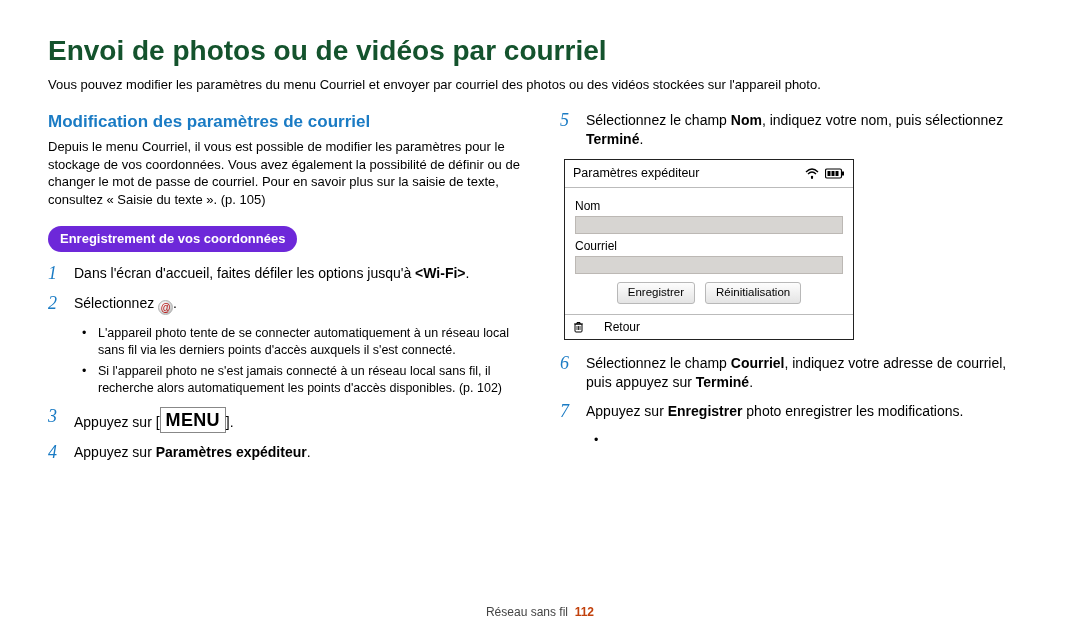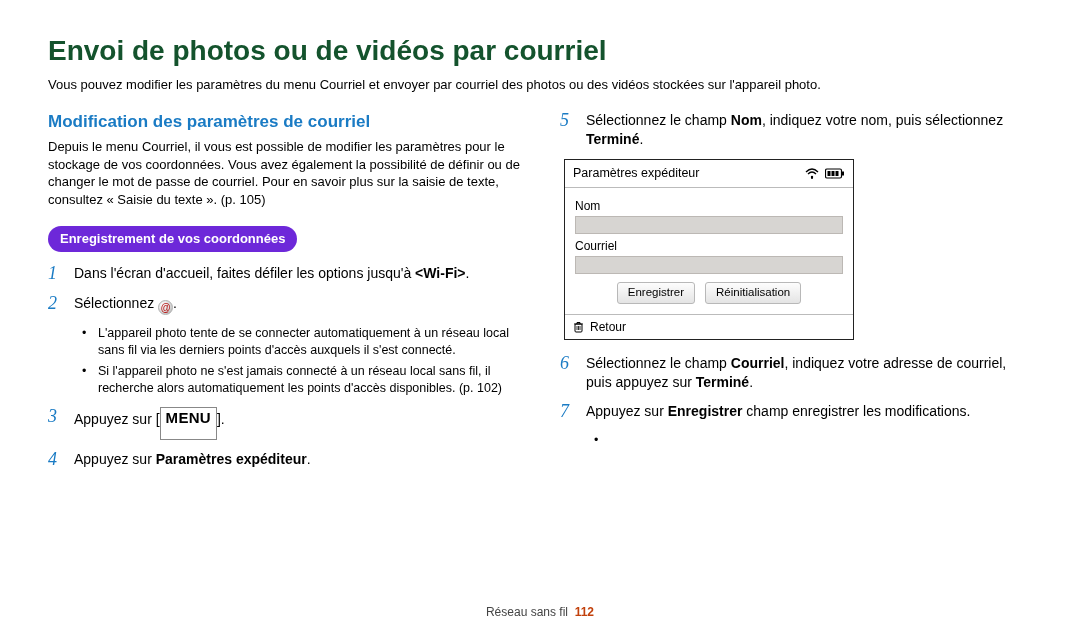--- a/index.html
+++ b/index.html
@@ -69,23 +69,23 @@
   .bullets .b {
     display: flex;
     gap: 6px;
     margin-bottom: 4px;
   }
   .bullets .dot { flex: 0 0 10px; }
   .bold { font-weight: 700; }
   .menu-key {
     display: inline-block;
     border: 1px solid #888;
-    padding: 0 5px 11px 5px;
-    font-weight: 700;
-    font-size: 15px;
+    padding: 0 5px 0 5px;
+    font-weight: 700;
+    font-size: 18px;
     letter-spacing: 0.3px;
     vertical-align: 1px;
   }
   .icon-email {
     display: inline-flex;
     align-items: center;
     justify-content: center;
     width: 15px; height: 15px;
     border-radius: 50%;
     background: radial-gradient(circle at 30% 30%, #fff 0%, #d6d6d6 60%, #aaa 100%);
@@ -135,21 +135,21 @@
     border: 1px solid #b8b8b8;
     border-radius: 3px;
     padding: 2px 10px;
     font-size: 11.5px;
   }
   .dev-foot {
     border-top: 1px solid #bbb;
     padding: 4px 8px;
     display: flex;
     align-items: center;
-    gap: 6px;
+    gap: 20px;
     font-size: 12px;
   }
   .trash-icon svg { display:block; }
   .footer {
     position: absolute;
     bottom: 10px;
     left: 0; right: 0;
     text-align: center;
     font-size: 12px;
     color: #444;
@@ -264,21 +264,21 @@
     <div class="step">
       <div class="step-num">6</div>
       <div class="step-text">
         <span>Sélectionnez le champ </span><span class="bold">Courriel</span><span>, indiquez votre adresse de courriel, puis appuyez sur </span><span class="bold">Terminé</span><span>.</span>
       </div>
     </div>
 
     <div class="step">
       <div class="step-num">7</div>
       <div class="step-text">
-        <span>Appuyez sur </span><span class="bold">Enregistrer</span><span> champ enregistrer les modifications.</span>
+        <span>Appuyez sur </span><span class="bold">Enregistrer</span><span> photo enregistrer les modifications.</span>
       </div>
     </div>
     <div class="bullets">
       <div class="b">
           <span class="dot">•</span>
       </div>
     </div>
   </div>
 </div>
 

